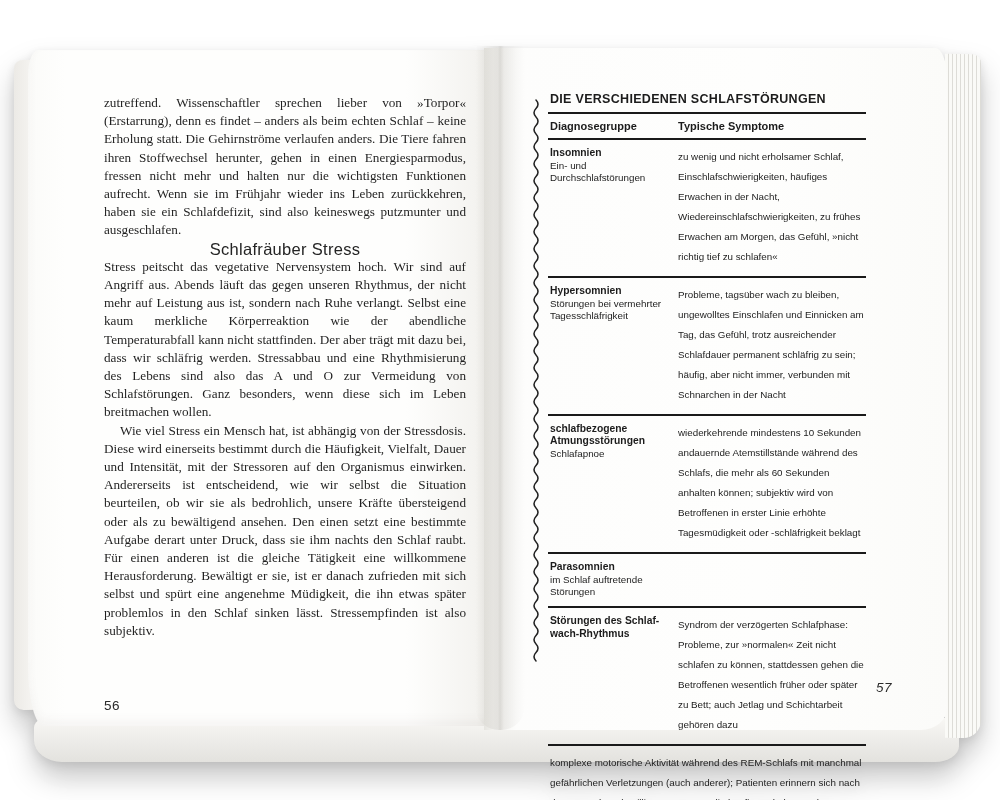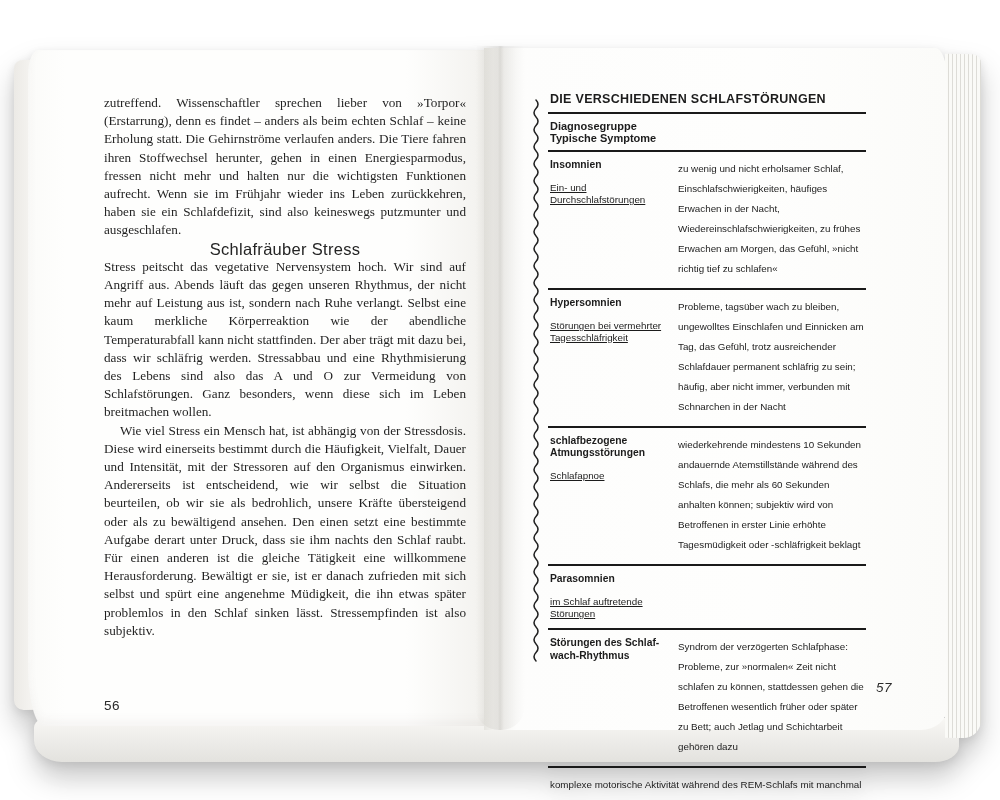--- a/index.html
+++ b/index.html
@@ -39,26 +39,26 @@
   .pagenum{position:absolute;font-family:"Liberation Sans",sans-serif;
         font-size:13.5px;color:#2a2a2a;letter-spacing:.5px;}
   .pagenum-left{left:76px;top:648px;}
   .pagenum-right{left:392px;top:632px;font-style:italic;}
   
   .sleep-table{position:absolute;left:64px;top:44px;width:318px;
         font-family:"Liberation Sans",sans-serif;color:#1c1c1c;}
   .t-title{font-size:12.5px;font-weight:700;letter-spacing:.3px;
         border-bottom:2.5px solid #1a1a1a;padding:0 0 6px 2px;}
   .t-header{display:flex;border-bottom:2px solid #1a1a1a;padding:6px 0 6px 2px;
-        font-size:11px;font-weight:700;flex-direction:column;}
+        font-size:11px;font-weight:700;}
   .t-row{display:flex;border-bottom:2px solid #1a1a1a;padding:7px 0 9px 2px;}
   .col-group{width:128px;padding-right:10px;box-sizing:border-box;flex-shrink:0;}
   .col-sym{flex:1;}
   .g-name{font-size:10.3px;font-weight:700;line-height:12.2px;}
-  .g-sub{font-size:9.8px;line-height:11.6px;margin-top:11px;text-decoration:underline;}
+  .g-sub{font-size:9.8px;line-height:11.6px;margin-top:1px;}
   .sym{font-size:9.8px;line-height:20px;}
   .squiggle{position:absolute;left:46px;top:50px;}
 </style>
 </head>
 <body>
 
 <div class="scene">
   <div class="book">
     <div class="stack-bottom"></div>
     <div class="fore-edge-left"></div>

